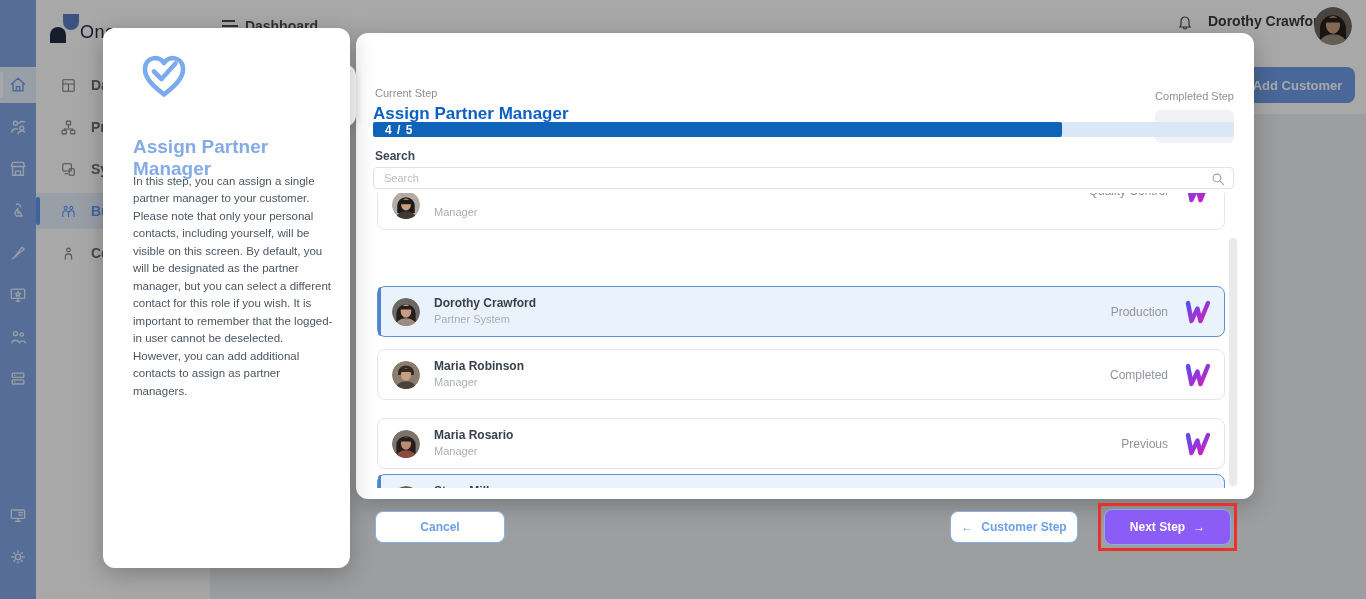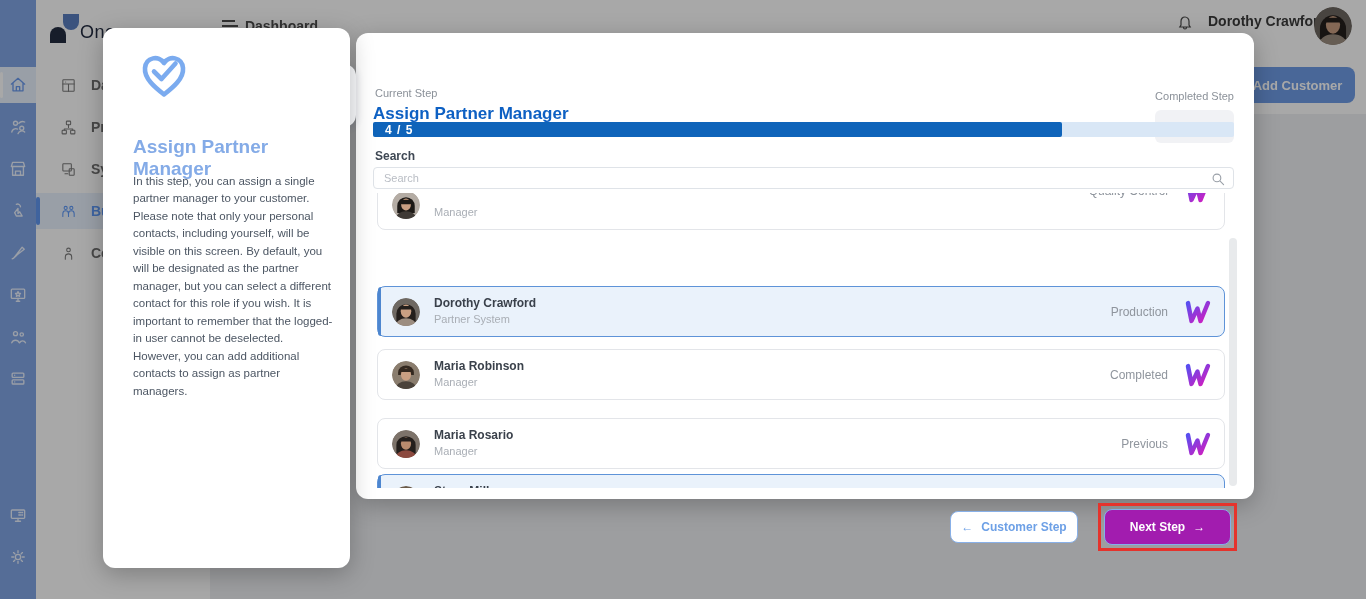--- a/index.html
+++ b/index.html
@@ -74,21 +74,21 @@
   .av-wrap { position:absolute; left:14px; top:11px; width:28px; height:28px; border-radius:50%; overflow:hidden; }
   .row .nm { position:absolute; left:56px; top:9px; font-size:12px; font-weight:bold; color:#3a414b; }
   .row .rl { position:absolute; left:56px; top:26px; font-size:11px; color:#a9aeb5; }
   .row .dp { position:absolute; right:56px; top:18px; font-size:12px; color:#8f959d; }
   .row .wlogo { position:absolute; right:12px; top:10px; }
 
   .vscroll { left:873px; top:205px; width:8px; height:248px; background:#e8eaec; border-radius:4px; position:absolute; }
 
   .btn { position:absolute; height:32px; border-radius:8px; font-size:12px; font-weight:bold; display:flex; align-items:center; justify-content:center; gap:8px; }
   .btn.ghost { background:#ffffff; border:1px solid #88b0e8; color:#6da0e6; }
-  .btn.primary { background:#a21caf; border:1px solid #85afe9; color:#ffffff; height:36px; }
+  .btn.primary { background:#8b5cf6; border:1px solid #85afe9; color:#ffffff; height:36px; }
   .annotate { left:742px; top:470px; width:139px; height:48px; border:3px solid #e5332c; position:absolute; z-index:30; }
 </style>
 </head>
 <body>
 
 <div id="stage">
 
   <svg width="0" height="0" style="position:absolute">
       <defs>
     <linearGradient id="wg" x1="0" y1="0" x2="1" y2="1">
@@ -371,20 +371,23 @@
         <div class="wlogo">
           <svg width="30" height="30" viewBox="0 0 30 30" transform="skewX(-6)">
               <path d="M5 6 L10.5 24 L15 11.5 L19.5 24 L25 6" fill="none" stroke="url(#wg)" stroke-width="4.4" stroke-linecap="round" stroke-linejoin="round"></path>
             </svg>
         </div>
       </div>
     </div>
 
     <div class="vscroll"></div>
 
+    <div class="btn ghost" style="left:19px; top:478px; width:130px;">
+      <span>Cancel</span>
+    </div>
     <div class="btn ghost" style="left:594px; top:478px; width:128px;">
       <span>←</span>
       <span>Customer Step</span>
     </div>
     <div class="btn primary" style="left:748px; top:476px; width:127px;">
       <span>Next Step</span>
       <span>→</span>
     </div>
     <div class="annotate"></div>
   </div>

